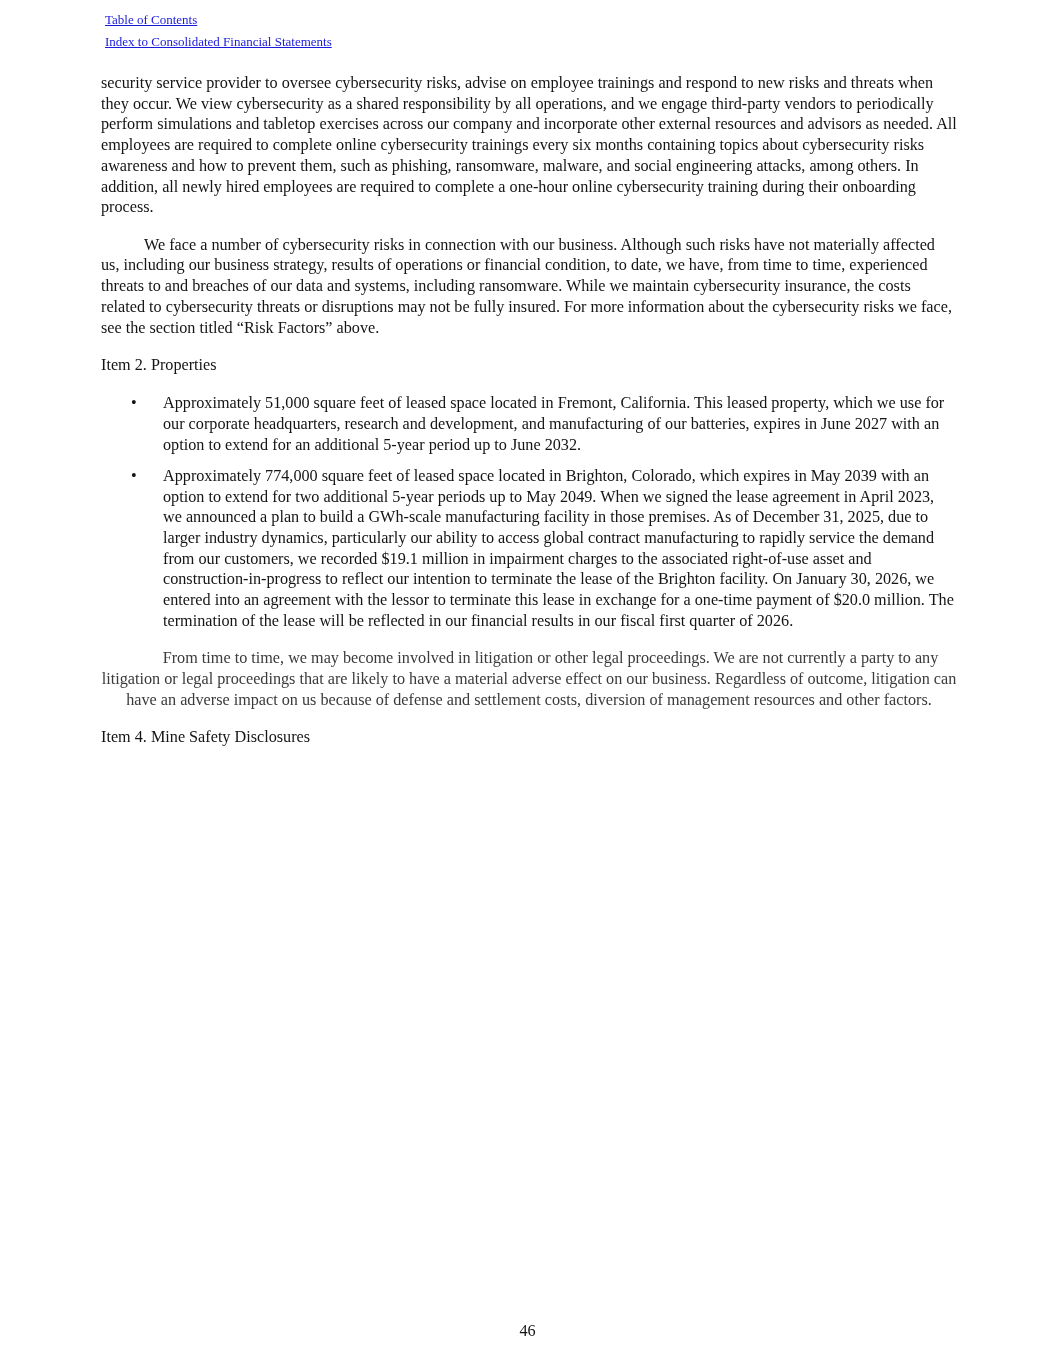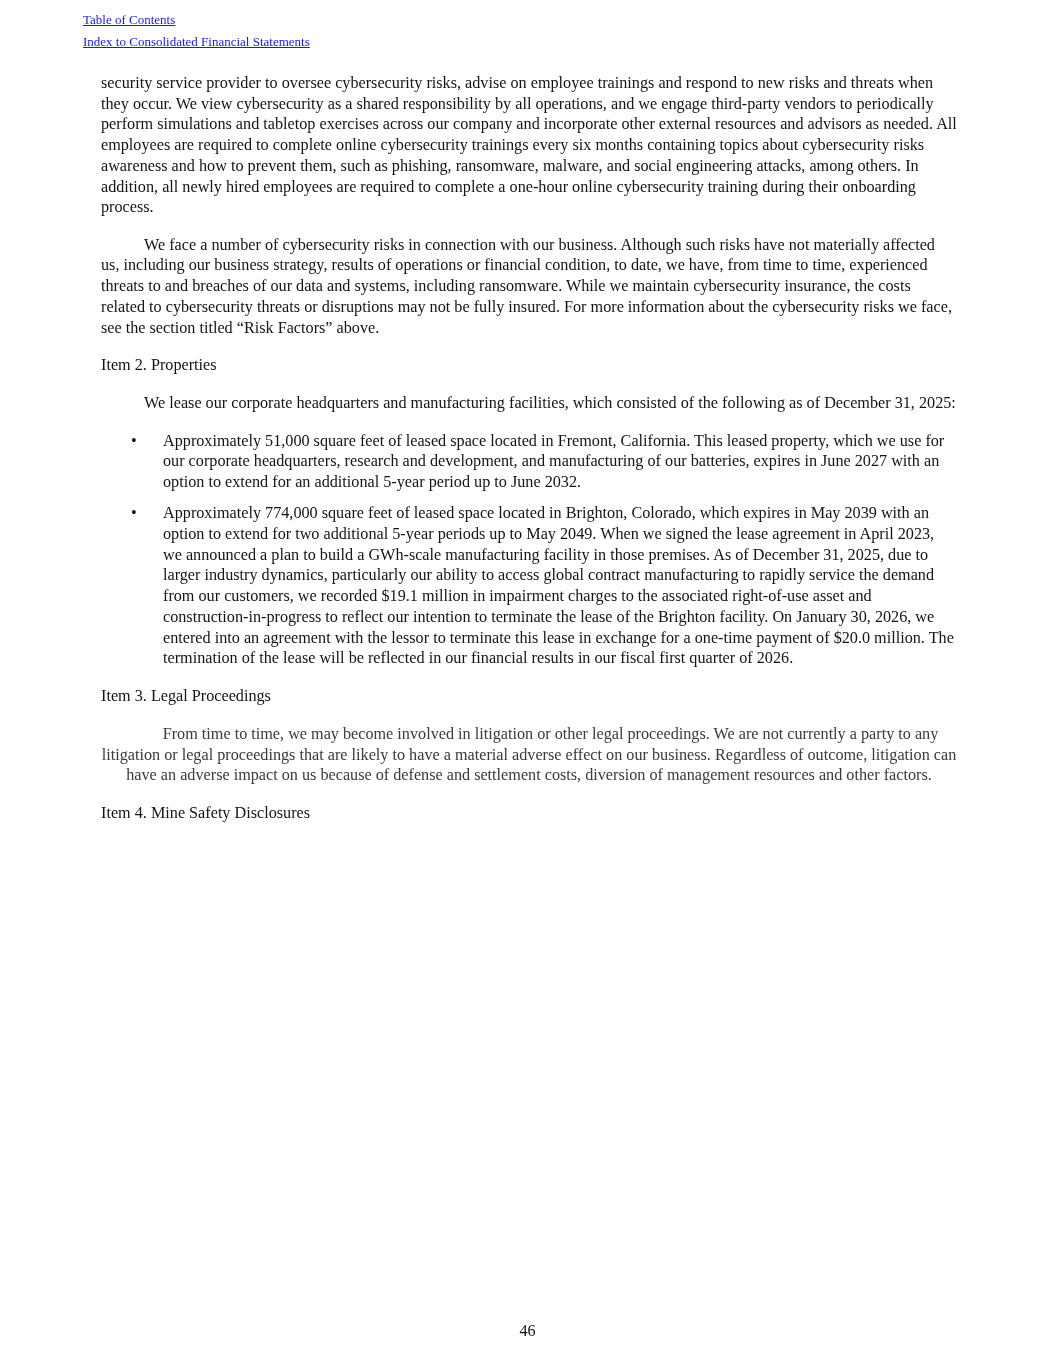--- a/index.html
+++ b/index.html
@@ -10,21 +10,21 @@
     body {
       width: 1055px;
       height: 1365px;
       position: relative;
       overflow: hidden;
       font-family: "Liberation Serif", "DejaVu Serif", serif;
       color: #141414;
     }
     .nav {
       position: absolute;
-      left: 83px;
+      left: 105px;
       top: 9px;
       font-size: 13px;
       line-height: 22px;
     }
     .nav a {
       display: block;
       color: #1a1adb;
       text-decoration: underline;
     }
     .content {
@@ -81,31 +81,29 @@
 <div class="nav">
   <a href="#">Table of Contents</a>
   <a href="#">Index to Consolidated Financial Statements</a>
 </div>
 
 <div class="content">
   <p>security service provider to oversee cybersecurity risks, advise on employee trainings and respond to new risks and threats when they occur. We view cybersecurity as a shared responsibility by all operations, and we engage third-party vendors to periodically perform simulations and tabletop exercises across our company and incorporate other external resources and advisors as needed. All employees are required to complete online cybersecurity trainings every six months containing topics about cybersecurity risks awareness and how to prevent them, such as phishing, ransomware, malware, and social engineering attacks, among others. In addition, all newly hired employees are required to complete a one-hour online cybersecurity training during their onboarding process.</p>
   <p class="indent">We face a number of cybersecurity risks in connection with our business. Although such risks have not materially affected us, including our business strategy, results of operations or financial condition, to date, we have, from time to time, experienced threats to and breaches of our data and systems, including ransomware. While we maintain cybersecurity insurance, the costs related to cybersecurity threats or disruptions may not be fully insured. For more information about the cybersecurity risks we face, see the section titled “Risk Factors” above.</p>
 
   <h2>Item 2. Properties</h2>
-  <p class="indent">We lease our corporate headquarters and manufacturing facilities, which consisted of the following as of December 31, 2025:</p>
   <ul class="bullets">
     <li>
       <span class="bullet">•</span>
       <span>Approximately 51,000 square feet of leased space located in Fremont, California. This leased property, which we use for our corporate headquarters, research and development, and manufacturing of our batteries, expires in June 2027 with an option to extend for an additional 5-year period up to June 2032.</span>
     </li>
     <li>
       <span class="bullet">•</span>
       <span>Approximately 774,000 square feet of leased space located in Brighton, Colorado, which expires in May 2039 with an option to extend for two additional 5-year periods up to May 2049. When we signed the lease agreement in April 2023, we announced a plan to build a GWh-scale manufacturing facility in those premises. As of December 31, 2025, due to larger industry dynamics, particularly our ability to access global contract manufacturing to rapidly service the demand from our customers, we recorded $19.1 million in impairment charges to the associated right-of-use asset and construction-in-progress to reflect our intention to terminate the lease of the Brighton facility. On January 30, 2026, we entered into an agreement with the lessor to terminate this lease in exchange for a one-time payment of $20.0 million. The termination of the lease will be reflected in our financial results in our fiscal first quarter of 2026.</span>
     </li>
   </ul>
 
-  <h2>Item 3. Legal Proceedings</h2>
   <p class="indent gray">From time to time, we may become involved in litigation or other legal proceedings. We are not currently a party to any litigation or legal proceedings that are likely to have a material adverse effect on our business. Regardless of outcome, litigation can have an adverse impact on us because of defense and settlement costs, diversion of management resources and other factors.</p>
 
   <h2>Item 4. Mine Safety Disclosures</h2>
 </div>
 
 <div class="page-number">46</div>
 
 </body></html>

